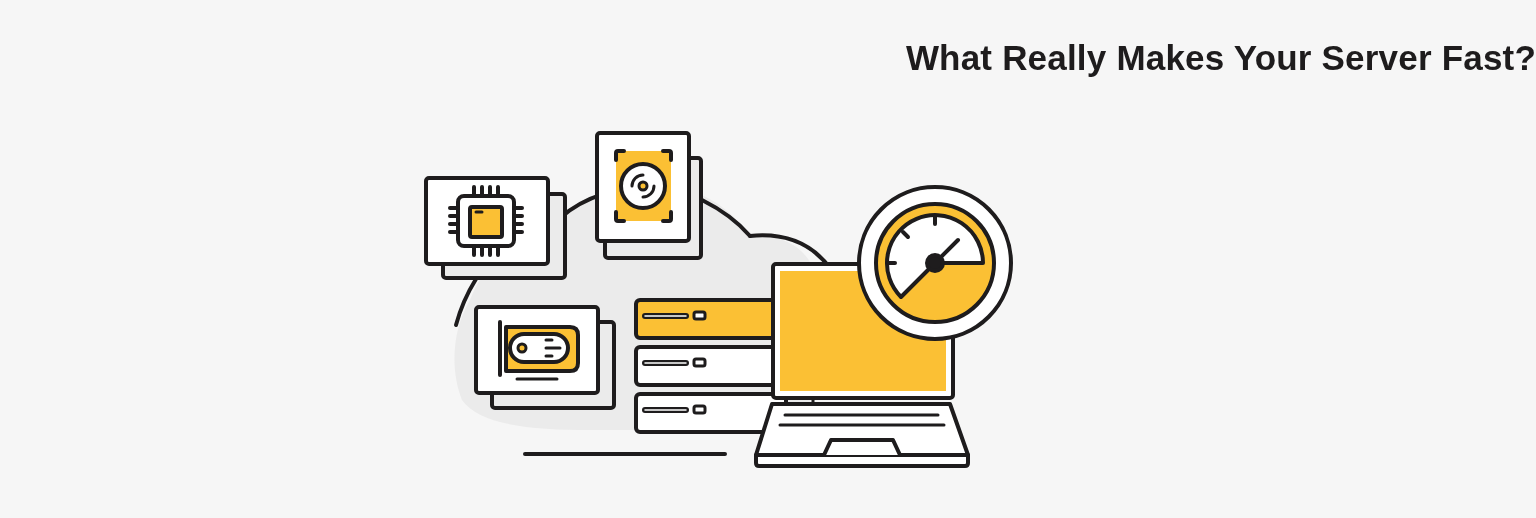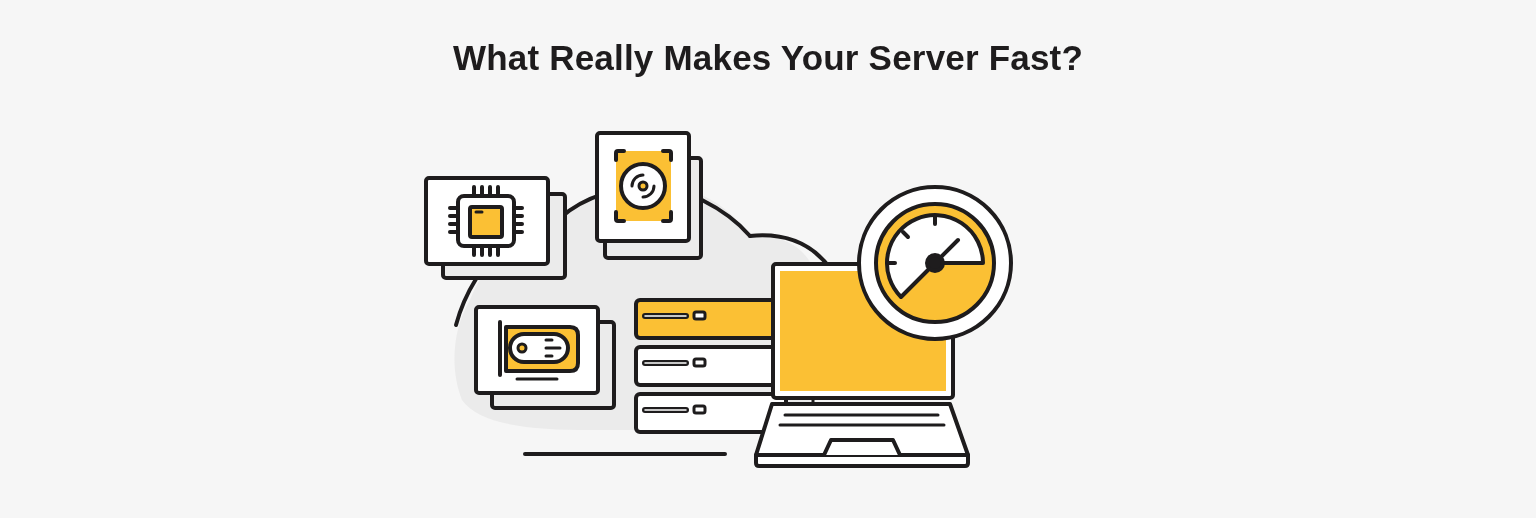--- a/index.html
+++ b/index.html
@@ -14,21 +14,21 @@
       position: relative;
       width: 1536px;
       height: 518px;
       background: #f6f6f6;
     }
     .title {
       position: absolute;
       top: 38px;
       left: 0;
       width: 1536px;
-      text-align: center;
+      text-align: right;
       font-family: "Liberation Sans", sans-serif;
       font-weight: bold;
       font-size: 35px;
       letter-spacing: 0.2px;
       color: #1e1c1d;
       margin: 0;
     }
     .illustration {
       position: absolute;
       left: 0;

